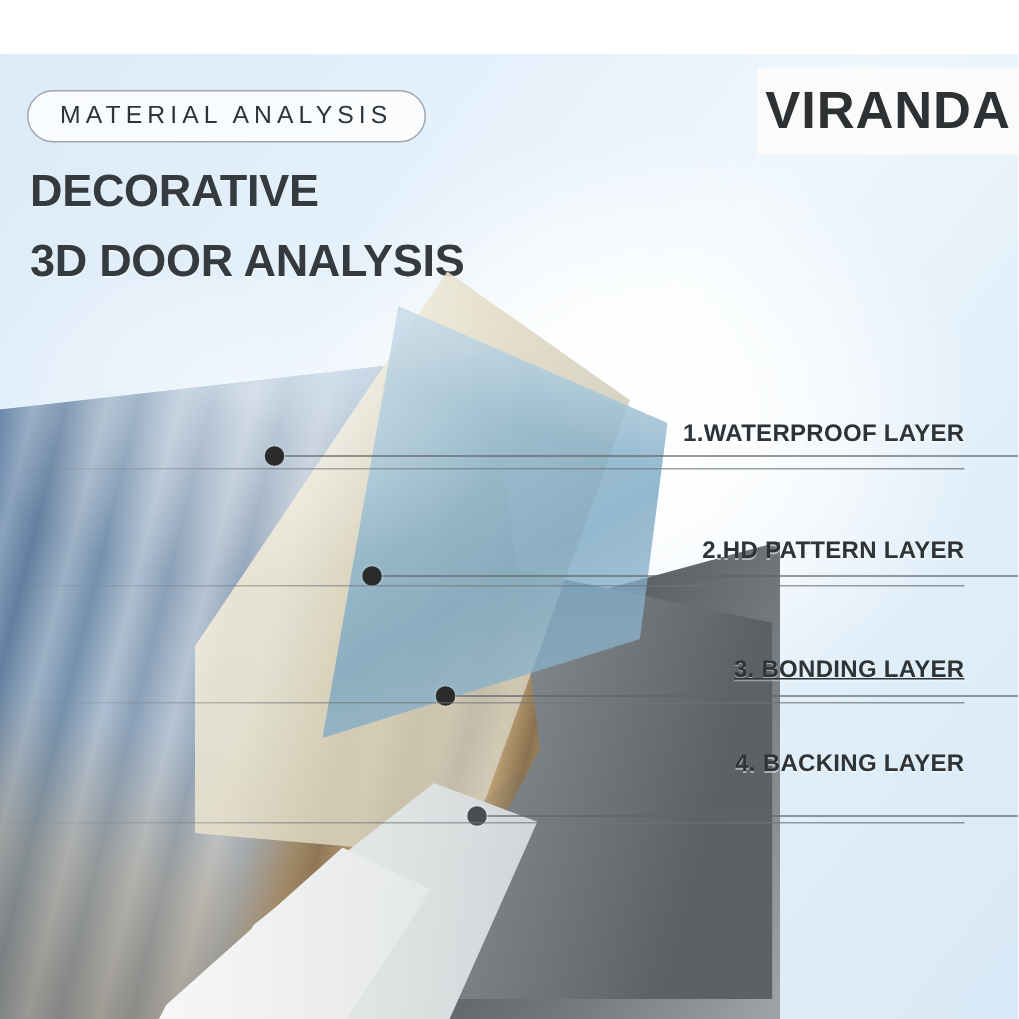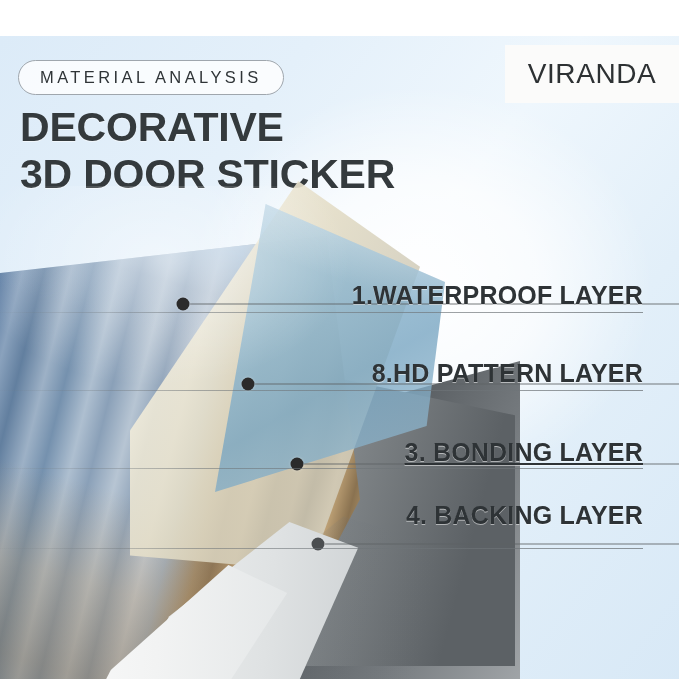--- a/index.html
+++ b/index.html
@@ -44,43 +44,43 @@
     white-space: nowrap;
   }
 
   .headline {
     position: absolute;
     left: 20px;
     top: 68px;
     width: 520px;
   }
   .headline-line {
-    font-size: 41px;
+    font-size: 30px;
     line-height: 47px;
     font-weight: bold;
     letter-spacing: -0.2px;
     color: #343a3d;
     white-space: nowrap;
     text-shadow: 0 1px 0 rgba(255,255,255,0.55);
   }
 
   .brand-box {
     position: absolute;
     right: 0px;
     top: 9px;
     width: 174px;
     height: 58px;
     background: #fbfbfa;
     display: flex;
     align-items: center;
     justify-content: center;
   }
   .brand-text {
-    font-size: 28px;
-    font-weight: normal;
+    font-size: 35px;
+    font-weight: bold;
     letter-spacing: 0.6px;
     color: #2d3133;
     white-space: nowrap;
   }
 
   
   .art {
     position: absolute;
     left: 0;
     top: 150px;
@@ -206,21 +206,21 @@
     height: 1px;
     background: #5e6366;
     transform: translateY(-50%);
     opacity: 0.85;
   }
 
   .layer-label {
     position: absolute;
     right: 36px;
     text-align: right;
-    font-size: 25px;
+    font-size: 16px;
     font-weight: bold;
     letter-spacing: 0.2px;
     color: #2e3336;
     white-space: nowrap;
     text-shadow: 0 1px 0 rgba(255,255,255,0.5);
   }
   .label-rule {
     position: absolute;
     left: 0;
     right: 36px;
@@ -232,21 +232,21 @@
 <body>
 
 <div id="infographic">
 
   <div class="badge">
     <span class="badge-text">MATERIAL ANALYSIS</span>
   </div>
 
   <div class="headline">
     <div class="headline-line">DECORATIVE</div>
-    <div class="headline-line">3D DOOR STICKER</div>
+    <div class="headline-line">3D DOOR ANALYSIS</div>
   </div>
 
   <div class="brand-box">
     <span class="brand-text">VIRANDA</span>
   </div>
 
   <div class="art">
     <div class="backing-slab"></div>
     <div class="bond-wedge"></div>
     <div class="photo-face"></div>
@@ -261,21 +261,21 @@
     <div class="art-sheen"></div>
   </div>
 
   <div id="callout-host">
       <div class="callout-line" style="left: 190px; width: 489px; top: 268px; position: absolute;"></div>
       <div class="callout-dot" style="left: 183px; top: 268px;"></div>
       <div class="layer-label" style="top: 245px;">1.WATERPROOF LAYER</div>
       <div class="label-rule" style="top: 276px;"></div>
       <div class="callout-line" style="left: 255px; width: 424px; top: 348px; position: absolute;"></div>
       <div class="callout-dot" style="left: 248px; top: 348px;"></div>
-      <div class="layer-label" style="top: 323px;">8.HD PATTERN LAYER</div>
+      <div class="layer-label" style="top: 323px;">2.HD PATTERN LAYER</div>
       <div class="label-rule" style="top: 354px;"></div>
       <div class="callout-line" style="left: 304px; width: 375px; top: 428px; position: absolute;"></div>
       <div class="callout-dot" style="left: 297px; top: 428px;"></div>
       <div class="layer-label" style="top: 402px; text-decoration: underline;">3. BONDING LAYER</div>
       <div class="label-rule" style="top: 432px;"></div>
       <div class="callout-line" style="left: 325px; width: 354px; top: 508px; position: absolute;"></div>
       <div class="callout-dot muted" style="left: 318px; top: 508px;"></div>
       <div class="layer-label" style="top: 465px;">4. BACKING LAYER</div>
       <div class="label-rule" style="top: 512px;"></div>
     </div>

